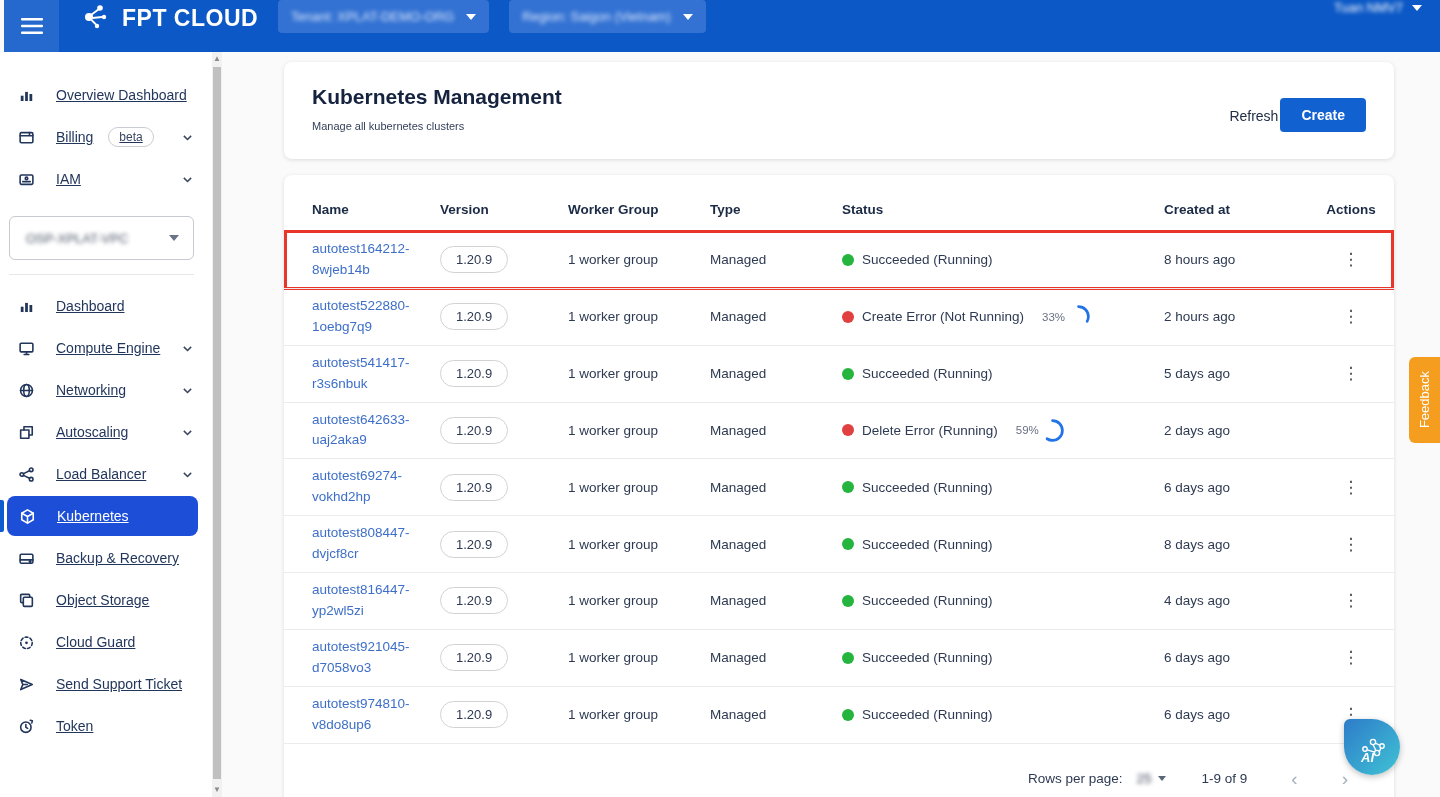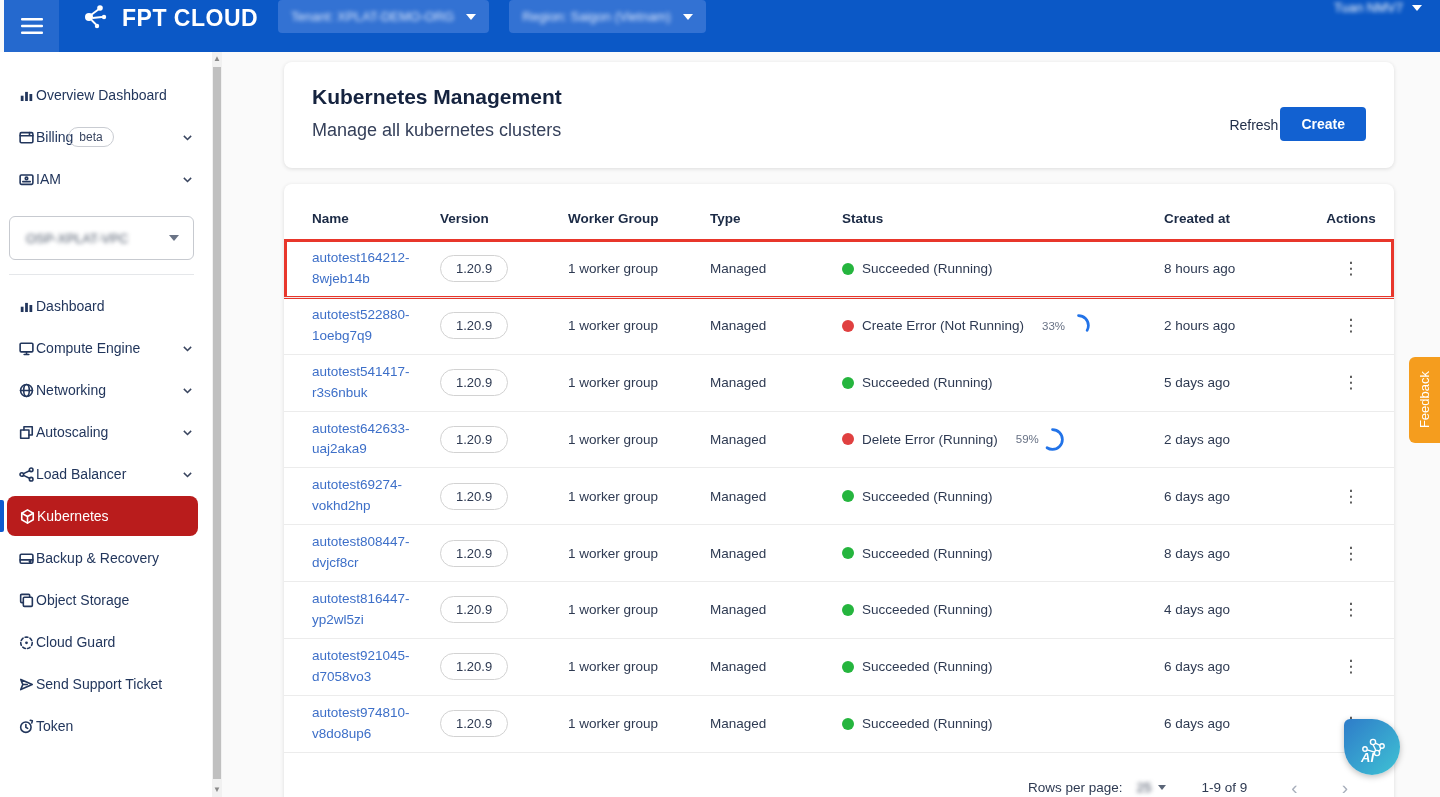--- a/index.html
+++ b/index.html
@@ -29,47 +29,47 @@
   .sidebar { position:fixed; top:52px; left:0; bottom:0; width:222px;
     background:#fff; z-index:20; }
   .side-scrolltrack { position:absolute; top:0; right:0; width:10px; height:100%;
     background:#f1f1f1; }
   .side-scrollthumb { position:absolute; top:15px; bottom:18px; left:1px; width:8px;
     background:#c0c0c0; cursor:pointer; }
   .scroll-arrow { position:absolute; left:0; width:10px; height:14px; color:#8a8a8a;
     font-size:8px; line-height:14px; text-align:center; cursor:pointer; }
   .scroll-arrow.up { top:0; } .scroll-arrow.down { bottom:0; }
   .side-inner { padding:22px 10px 0 0; }
-  .side-item { display:flex; align-items:center; gap:1px; height:42px;
+  .side-item { display:flex; align-items:center; gap:21px; height:42px;
     padding:0 12px 0 18px; margin:0 6px 0 0; color:#22365c; font-size:14px;
-    cursor:pointer; position:relative; }
+    cursor:pointer; position:relative;text-decoration:underline; }
   .side-item .side-icon { width:17px; height:17px; flex:0 0 17px; color:#22365c; }
   .side-item .side-icon svg { width:17px; height:17px; display:block; }
   .side-label { white-space:nowrap; }
   .side-badge { border:1px solid #c9ccd2; border-radius:11px; font-size:12px;
     color:#3a4661; padding:2px 10px; margin-left:-6px; }
   .side-chev { margin-left:auto; color:#39455f; display:flex; }
-  .side-item.active { background:#b91c1c; color:#fff; border-radius:8px;
+  .side-item.active { background:#1d4ed8; color:#fff; border-radius:8px;
     margin:1px 14px 1px 7px; padding-left:12px; height:40px; }
   .side-item.active .side-icon { color:#fff; }
   .side-item.active::before { content:""; position:absolute; left:-7px; top:4px;
     bottom:4px; width:4px; background:#0d5bd0; border-radius:0 2px 2px 0; }
   .vpc-select { margin:16px 18px 14px 9px; border:1px solid #c7cad0; border-radius:6px;
     height:44px; display:flex; align-items:center; justify-content:space-between;
     padding:0 14px 0 16px; font-size:13px; color:#4b5668; cursor:pointer; background:#fff; }
   .vpc-caret { width:0; height:0; border-left:5px solid transparent;
     border-right:5px solid transparent; border-top:6px solid #6a7486; }
   .side-divider { height:1px; background:#e5e7ea; margin:0 18px 10px 9px; }
 
   
   .main { position:absolute; top:52px; left:222px; width:1218px; bottom:11px; }
   .card { background:#fff; border-radius:8px; box-shadow:0 1px 4px rgba(0,0,0,.12); }
   .header-card { margin:10px 46px 0 62px; padding:23px 28px 27px; display:flex; }
   .page-title { font-size:21px; font-weight:bold; color:#15233f; margin-bottom:11px; }
-  .page-subtitle { font-size:18px; color:#35405a; }
+  .page-subtitle { font-size:11px; color:#35405a; }
   .header-actions { margin-left:auto; display:flex; align-items:flex-end;
     padding-top:5px; }
   .refresh-btn { background:none; border:none; font-size:14px; color:#222f49;
     cursor:pointer; padding:8px 2px; font-family:inherit; }
   .create-btn { background:#1261d1; color:#fff; border:none; border-radius:4px;
     padding:9px 21px; font-size:14px; font-weight:bold; cursor:pointer;
     font-family:inherit; }
 
   
   .table-card { margin:16px 46px 0 62px; padding-top:12px; }

